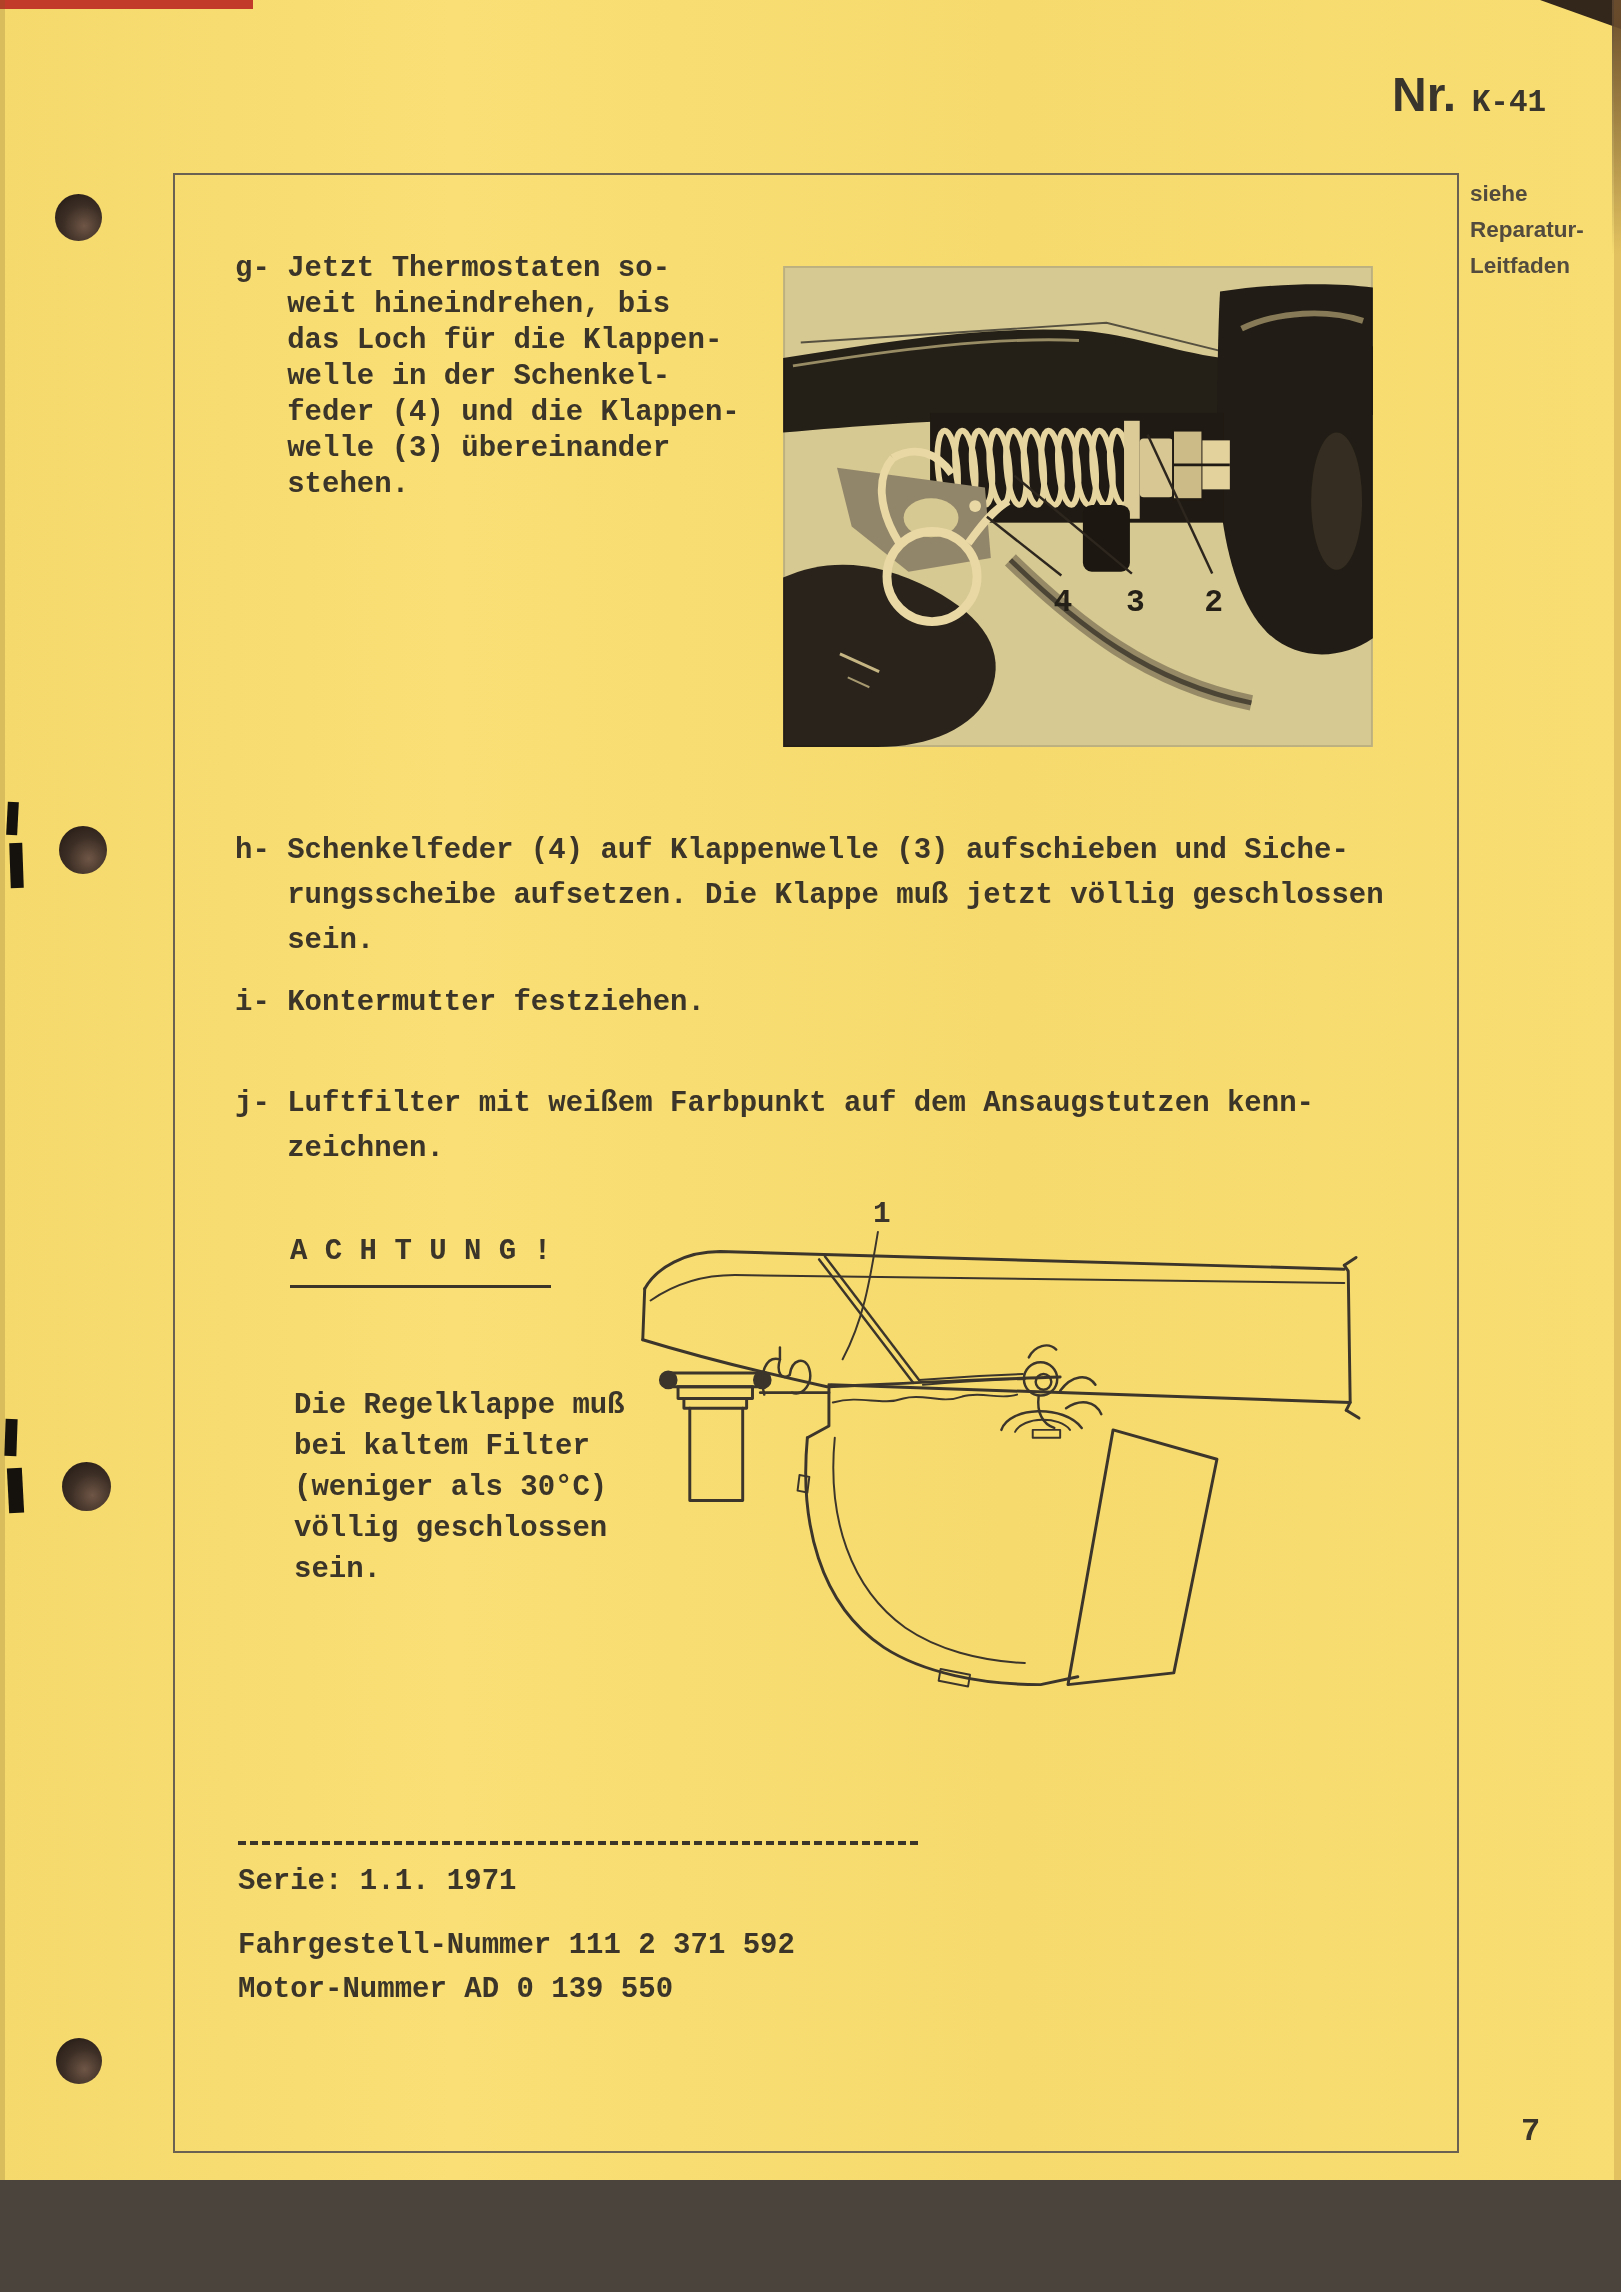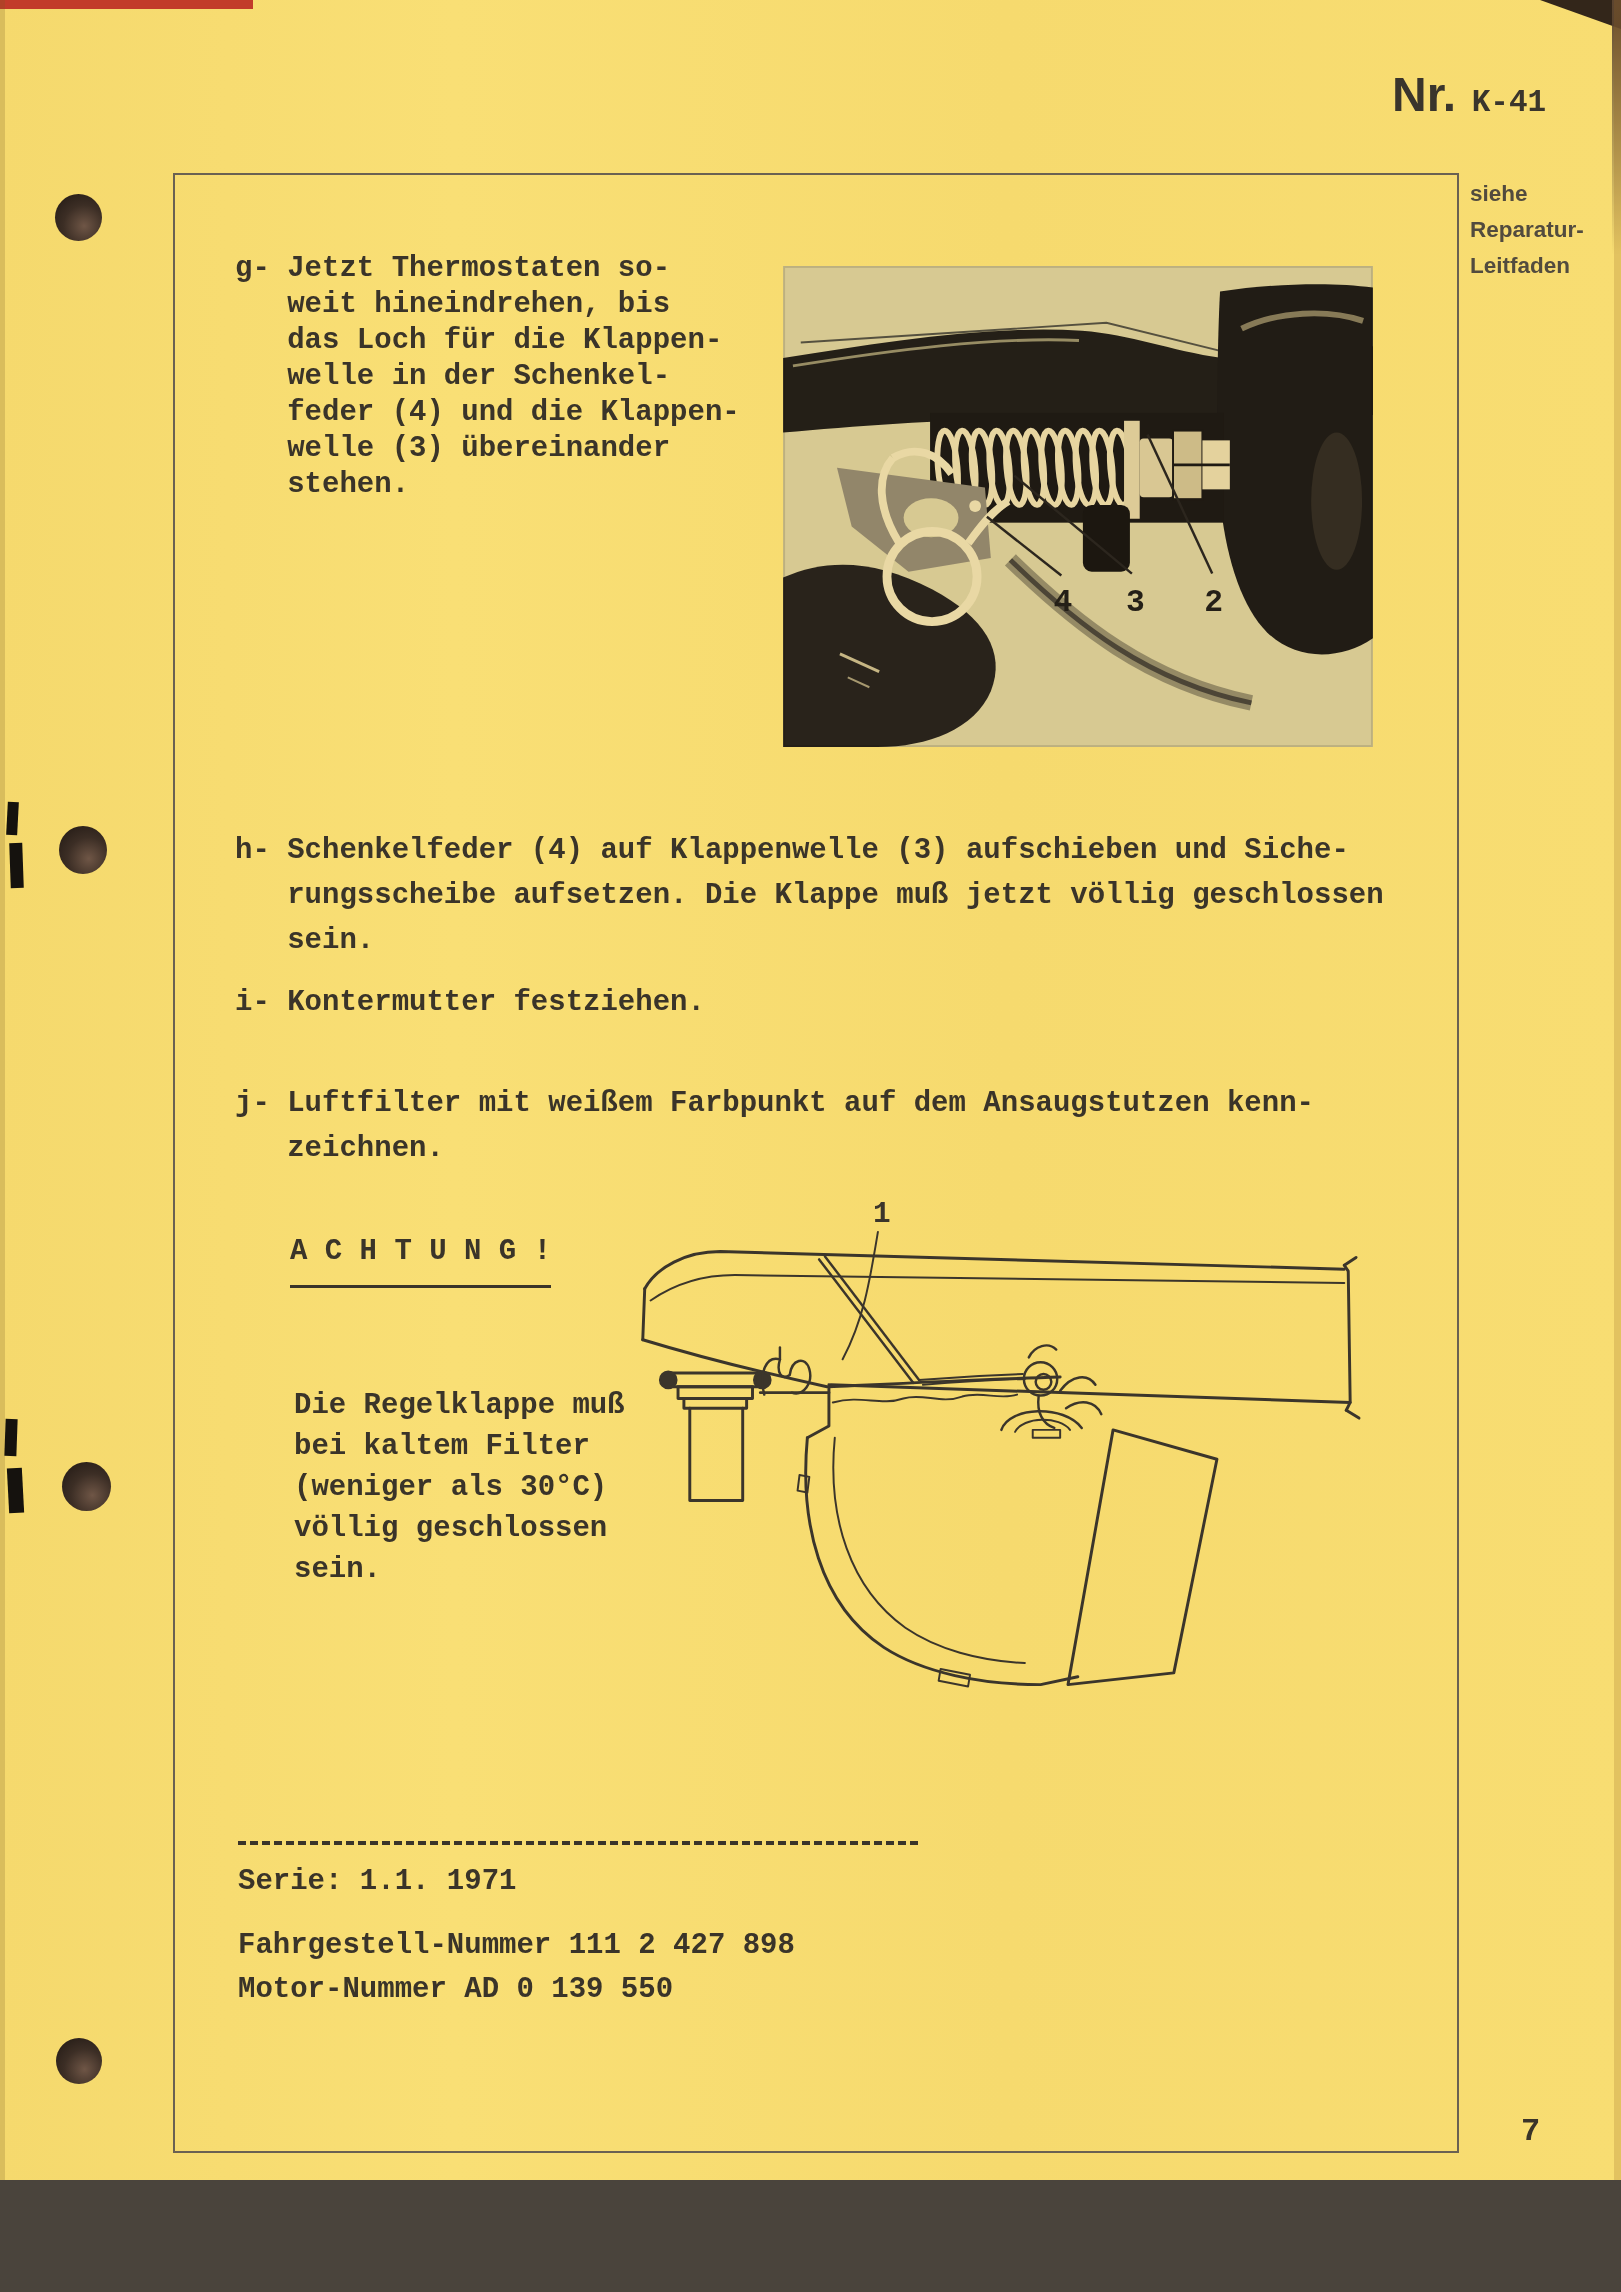--- a/index.html
+++ b/index.html
@@ -234,19 +234,19 @@
       <path d="M406,256 C414,240 452,240 462,254" stroke-width="2"></path>
       <path d="M424,254 L452,254 L452,262 L424,262 Z" stroke-width="2"></path>
 
       <path d="M506,254 L612,284 L568,502 L460,514 Z"></path>
     </g>
     <text x="270" y="42" font-size="30" fill="#3b352b" text-anchor="middle">1</text>
   </svg>
 
   <div class="abs einsatz-dash"></div>
   <div class="abs tw serie tline">Serie: 1.1. 1971</div>
-  <div class="abs tw fahrg tline">Fahrgestell-Nummer 111 2 427 898</div>
+  <div class="abs tw fahrg tline">Fahrgestell-Nummer 111 2 371 592</div>
   <div class="abs tw motor tline">Motor-Nummer AD 0 139 550</div>
 
   <div class="abs tw pagenum">7</div>
 
 </div>
 
 
 </body></html>

